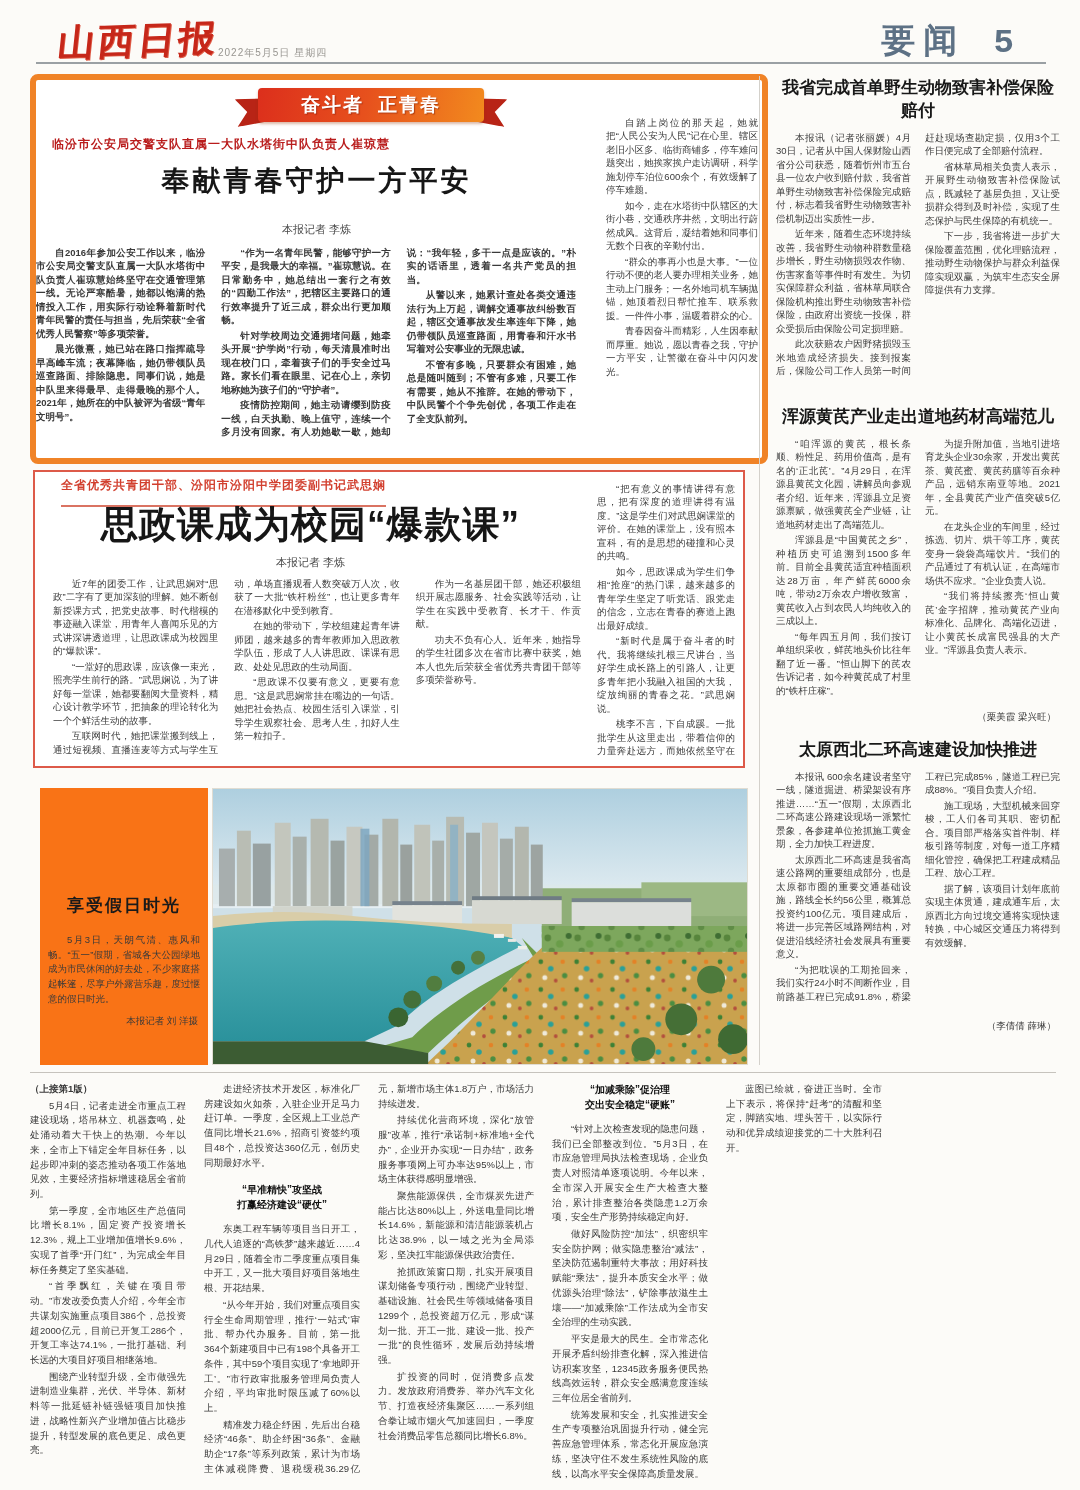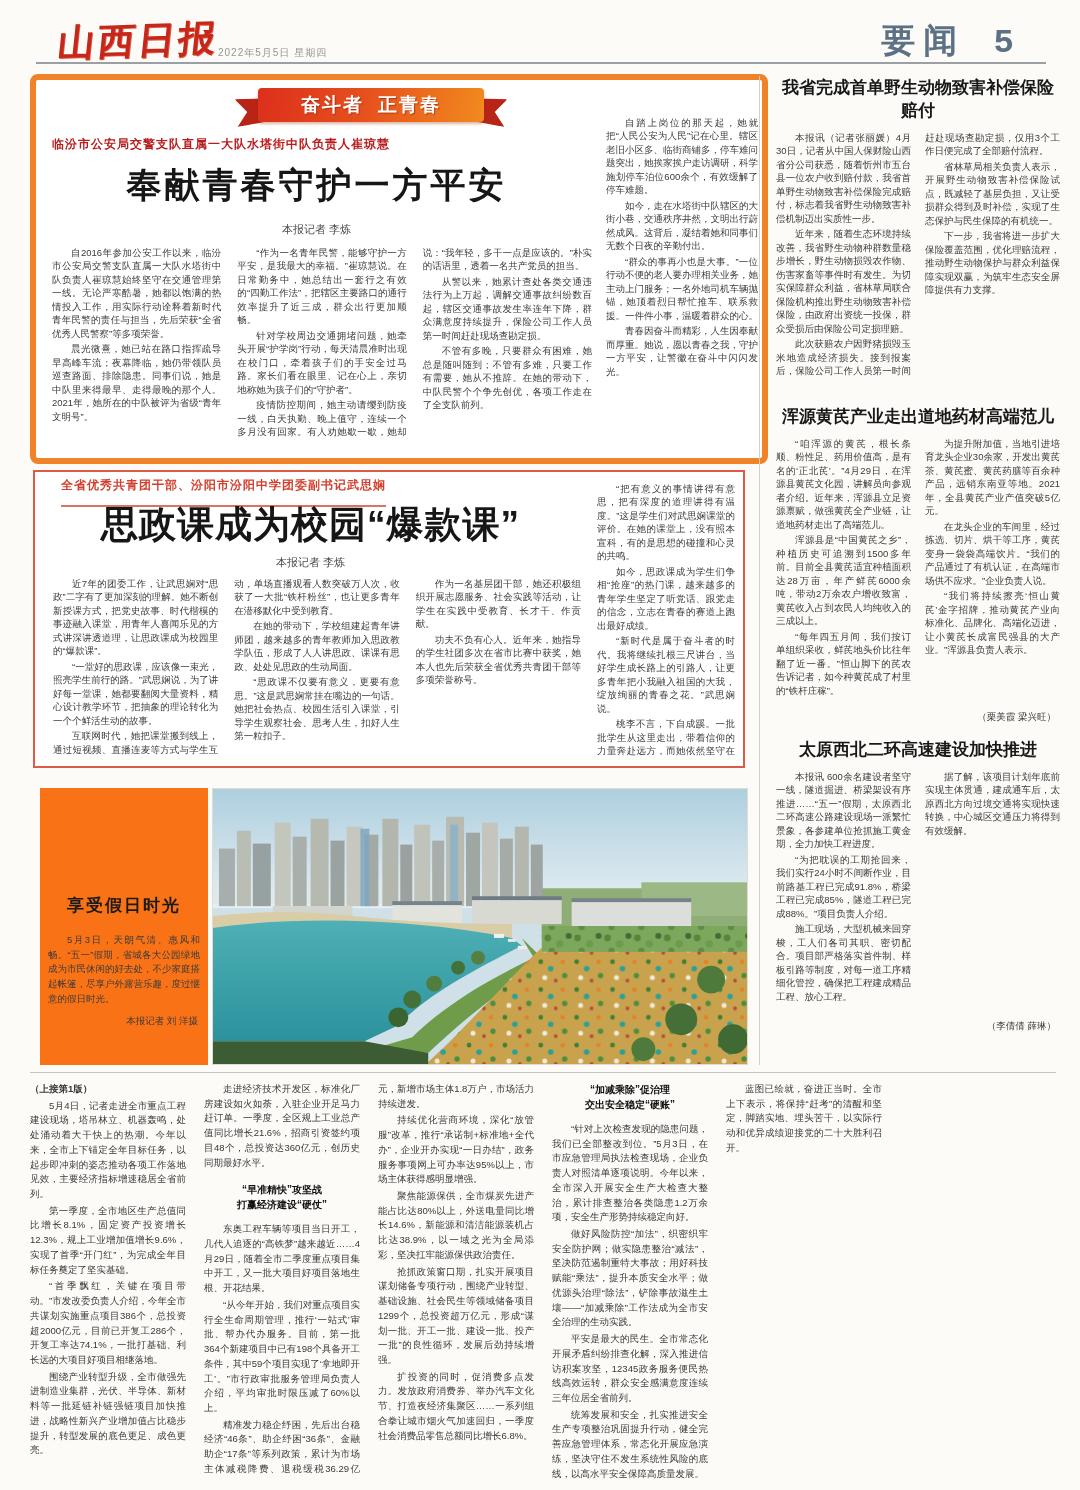--- a/index.html
+++ b/index.html
@@ -23,27 +23,27 @@
   .ribbon-tail { position:absolute; top:9px; width:40px; height:28px; background:#b8241607; background:#b82416; }
   .ribbon-tail.lt { left:0; clip-path:polygon(0 0,100% 12%,100% 88%,0 100%,28% 50%); transform:rotate(-6deg); }
   .ribbon-tail.rt { right:0; clip-path:polygon(0 12%,100% 0,72% 50%,100% 100%,0 88%); transform:rotate(6deg); }
   .ribbon-bar { position:absolute; left:22px; right:22px; top:0; bottom:4px; border-radius:4px;
                 background:linear-gradient(100deg,#dc2f1c 0%,#e7511d 48%,#f28a1e 100%);
                 display:flex; align-items:center; justify-content:center; gap:14px;
                 box-shadow:0 2px 3px rgba(150,50,0,.35); }
   .ribbon-bar span { color:#fff; font-weight:bold; font-size:19px; letter-spacing:2px;
                      text-shadow:1px 1px 1px rgba(120,20,0,.5); }
   .feat-eyebrow { position:absolute; left:16px; top:56px; font-size:12px; font-weight:bold; color:#b91c1c; letter-spacing:1px; }
-  .feat-headline { position:absolute; left:8px; top:82px; width:545px; text-align:center; font-size:35px;
+  .feat-headline { position:absolute; left:8px; top:82px; width:545px; text-align:center; font-size:28px;
                    font-weight:900; color:#161616; letter-spacing:3px; }
   .feat-byline { position:absolute; left:8px; top:142px; width:545px; text-align:center; font-size:11px; color:#4a4a4a; }
   .bodytext { font-size:9.5px; line-height:1.42; color:#3a3a3a; text-align:justify; overflow:hidden; }
   .bodytext p { text-indent:2em; margin-bottom:2px; }
-  .feat-body-left { position:absolute; left:16px; top:166px; width:540px; height:200px;
-                    column-count:3; column-gap:16px; column-fill:auto; }
+  .feat-body-left { position:absolute; left:0; top:166px; width:540px; height:200px;
+                    column-count:3; column-gap:16px; column-fill:auto;font-weight:bold; }
   .feat-body-right { position:absolute; left:570px; top:36px; width:152px; height:332px; }
 
   
   .camp { position:absolute; left:33px; top:470px; width:712px; height:298px; background:#fff;
           border:2px solid #dd5a49; }
   .camp-eyebrow { position:absolute; left:26px; top:5px; font-size:12px; font-weight:bold; color:#d23f2e;
                   border-bottom:2px solid #da7362; padding-bottom:11px; letter-spacing:1px; }
   .camp-headline { position:absolute; left:8px; top:28px; width:535px; text-align:center; font-size:37px;
                    font-weight:900; color:#161616; letter-spacing:1px; }
   .camp-byline { position:absolute; left:8px; top:83px; width:535px; text-align:center; font-size:11px; color:#4a4a4a; }
@@ -102,21 +102,21 @@
     </div>
     <div class="feat-eyebrow">临汾市公安局交警支队直属一大队水塔街中队负责人崔琼慧</div>
     <h1 class="feat-headline">奉献青春守护一方平安</h1>
     <div class="feat-byline">本报记者 李炼</div>
     <div class="feat-body-left bodytext">
         <p>自2016年参加公安工作以来，临汾市公安局交警支队直属一大队水塔街中队负责人崔琼慧始终坚守在交通管理第一线。无论严寒酷暑，她都以饱满的热情投入工作，用实际行动诠释着新时代青年民警的责任与担当，先后荣获“全省优秀人民警察”等多项荣誉。</p>
         <p>晨光微熹，她已站在路口指挥疏导早高峰车流；夜幕降临，她仍带领队员巡查路面、排除隐患。同事们说，她是中队里来得最早、走得最晚的那个人。2021年，她所在的中队被评为省级“青年文明号”。</p>
         <p>“作为一名青年民警，能够守护一方平安，是我最大的幸福。”崔琼慧说。在日常勤务中，她总结出一套行之有效的“四勤工作法”，把辖区主要路口的通行效率提升了近三成，群众出行更加顺畅。</p>
         <p>针对学校周边交通拥堵问题，她牵头开展“护学岗”行动，每天清晨准时出现在校门口，牵着孩子们的手安全过马路。家长们看在眼里、记在心上，亲切地称她为孩子们的“守护者”。</p>
         <p>疫情防控期间，她主动请缨到防疫一线，白天执勤、晚上值守，连续一个多月没有回家。有人劝她歇一歇，她却说：“我年轻，多干一点是应该的。”朴实的话语里，透着一名共产党员的担当。</p>
-        <p>从警以来，她累计查处各类交通违法行为上万起，调解交通事故纠纷数百起，辖区交通事故发生率连年下降，群众满意度持续提升，保险公司工作人员第一时间赶赴现场查勘定损。</p>
+        <p>从警以来，她累计查处各类交通违法行为上万起，调解交通事故纠纷数百起，辖区交通事故发生率连年下降，她仍带领队员巡查路面，用青春和汗水书写着对公安事业的无限忠诚。</p>
         <p>不管有多晚，只要群众有困难，她总是随叫随到；不管有多难，只要工作有需要，她从不推辞。在她的带动下，中队民警个个争先创优，各项工作走在了全支队前列。</p>
       </div>
     <div class="feat-body-right bodytext">
         <p>自踏上岗位的那天起，她就把“人民公安为人民”记在心里。辖区老旧小区多、临街商铺多，停车难问题突出，她挨家挨户走访调研，科学施划停车泊位600余个，有效缓解了停车难题。</p>
         <p>如今，走在水塔街中队辖区的大街小巷，交通秩序井然，文明出行蔚然成风。这背后，凝结着她和同事们无数个日夜的辛勤付出。</p>
         <p>“群众的事再小也是大事。”一位行动不便的老人要办理相关业务，她主动上门服务；一名外地司机车辆抛锚，她顶着烈日帮忙推车、联系救援。一件件小事，温暖着群众的心。</p>
         <p>青春因奋斗而精彩，人生因奉献而厚重。她说，愿以青春之我，守护一方平安，让警徽在奋斗中闪闪发光。</p>
       </div>
   </section>
 
@@ -257,20 +257,21 @@
           <p>为提升附加值，当地引进培育龙头企业30余家，开发出黄芪茶、黄芪蜜、黄芪药膳等百余种产品，远销东南亚等地。2021年，全县黄芪产业产值突破5亿元。</p>
           <p>在龙头企业的车间里，经过拣选、切片、烘干等工序，黄芪变身一袋袋高端饮片。“我们的产品通过了有机认证，在高端市场供不应求。”企业负责人说。</p>
           <p>“我们将持续擦亮‘恒山黄芪’金字招牌，推动黄芪产业向标准化、品牌化、高端化迈进，让小黄芪长成富民强县的大产业。”浑源县负责人表示。</p>
         </div>
       <div class="sign">（栗美霞 梁兴旺）</div>
     </article>
     <article class="rail-art-c">
       <h3>太原西北二环高速建设加快推进</h3>
       <div class="rbody rb-c bodytext">
           <p>本报讯 600余名建设者坚守一线，隧道掘进、桥梁架设有序推进……“五一”假期，太原西北二环高速公路建设现场一派繁忙景象，各参建单位抢抓施工黄金期，全力加快工程进度。</p>
+          <p>太原西北二环高速是我省高速公路网的重要组成部分，也是太原都市圈的重要交通基础设施，路线全长约56公里，概算总投资约100亿元。项目建成后，将进一步完善区域路网结构，对促进沿线经济社会发展具有重要意义。</p>
           <p>“为把耽误的工期抢回来，我们实行24小时不间断作业，目前路基工程已完成91.8%，桥梁工程已完成85%，隧道工程已完成88%。”项目负责人介绍。</p>
           <p>施工现场，大型机械来回穿梭，工人们各司其职、密切配合。项目部严格落实首件制、样板引路等制度，对每一道工序精细化管控，确保把工程建成精品工程、放心工程。</p>
           <p>据了解，该项目计划年底前实现主体贯通，建成通车后，太原西北方向过境交通将实现快速转换，中心城区交通压力将得到有效缓解。</p>
         </div>
       <div class="sign">（李倩倩 薛琳）</div>
     </article>
   </div>
 
   <div class="bottom-rule"></div>
   <div class="cont">

